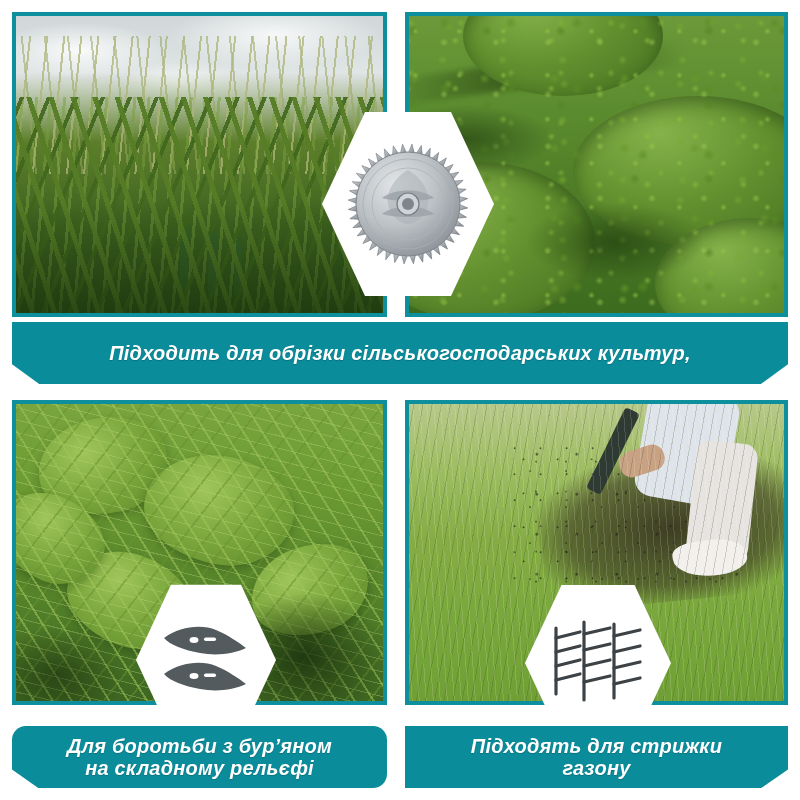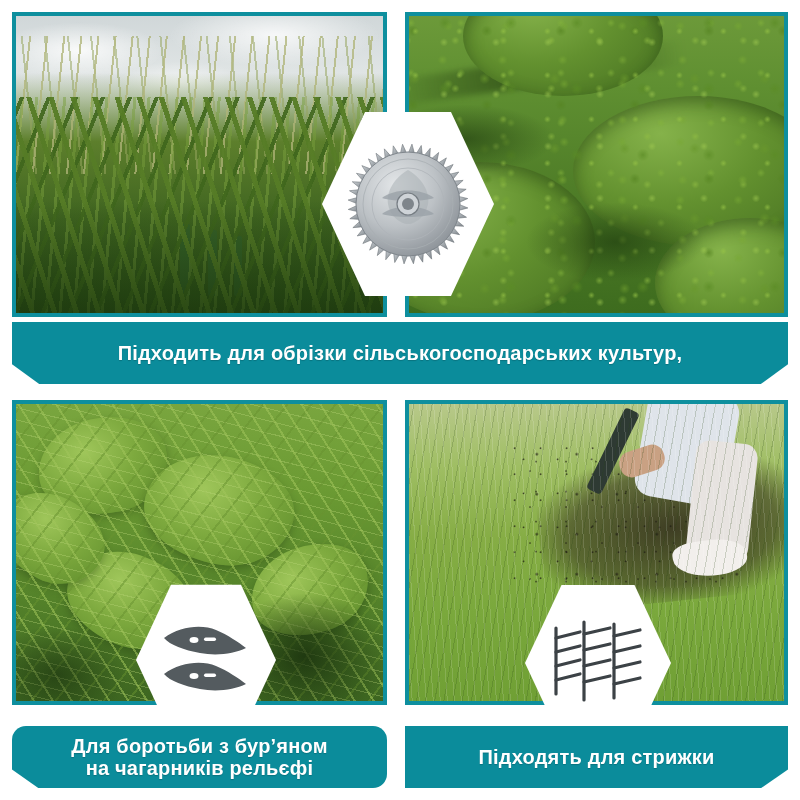--- a/index.html
+++ b/index.html
@@ -53,20 +53,21 @@
 
   
   .caption {
     position: absolute;
     background: #0b8c9b;
     color: #ffffff;
     display: flex;
     align-items: center;
     justify-content: center;
     text-align: center;
+    font-style: italic;
     font-weight: 700;
     line-height: 1.12;
     letter-spacing: 0.2px;
     text-shadow: 0 1px 1px rgba(0,0,0,0.18);
     box-sizing: border-box;
     padding: 0 14px;
   }
 
   
   #panel-corn { left: 12px; top: 12px; width: 375px; height: 305px; }
@@ -407,23 +408,24 @@
             <path d="M74 60 L100 54"></path>
             <path d="M74 76 L100 70"></path>
         </g>
       </svg>
     </div>
   </div>
 
   <div class="caption" id="caption-bottom-left">
     <div>
       <div>Для боротьби з бур’яном</div>
-      <div>на чагарників рельєфі</div>
+      <div>на складному рельєфі</div>
     </div>
   </div>
 
   <div class="caption" id="caption-bottom-right">
     <div>
       <div>Підходять для стрижки</div>
+      <div>газону</div>
     </div>
   </div>
 
 </div>
 
 </body></html>

